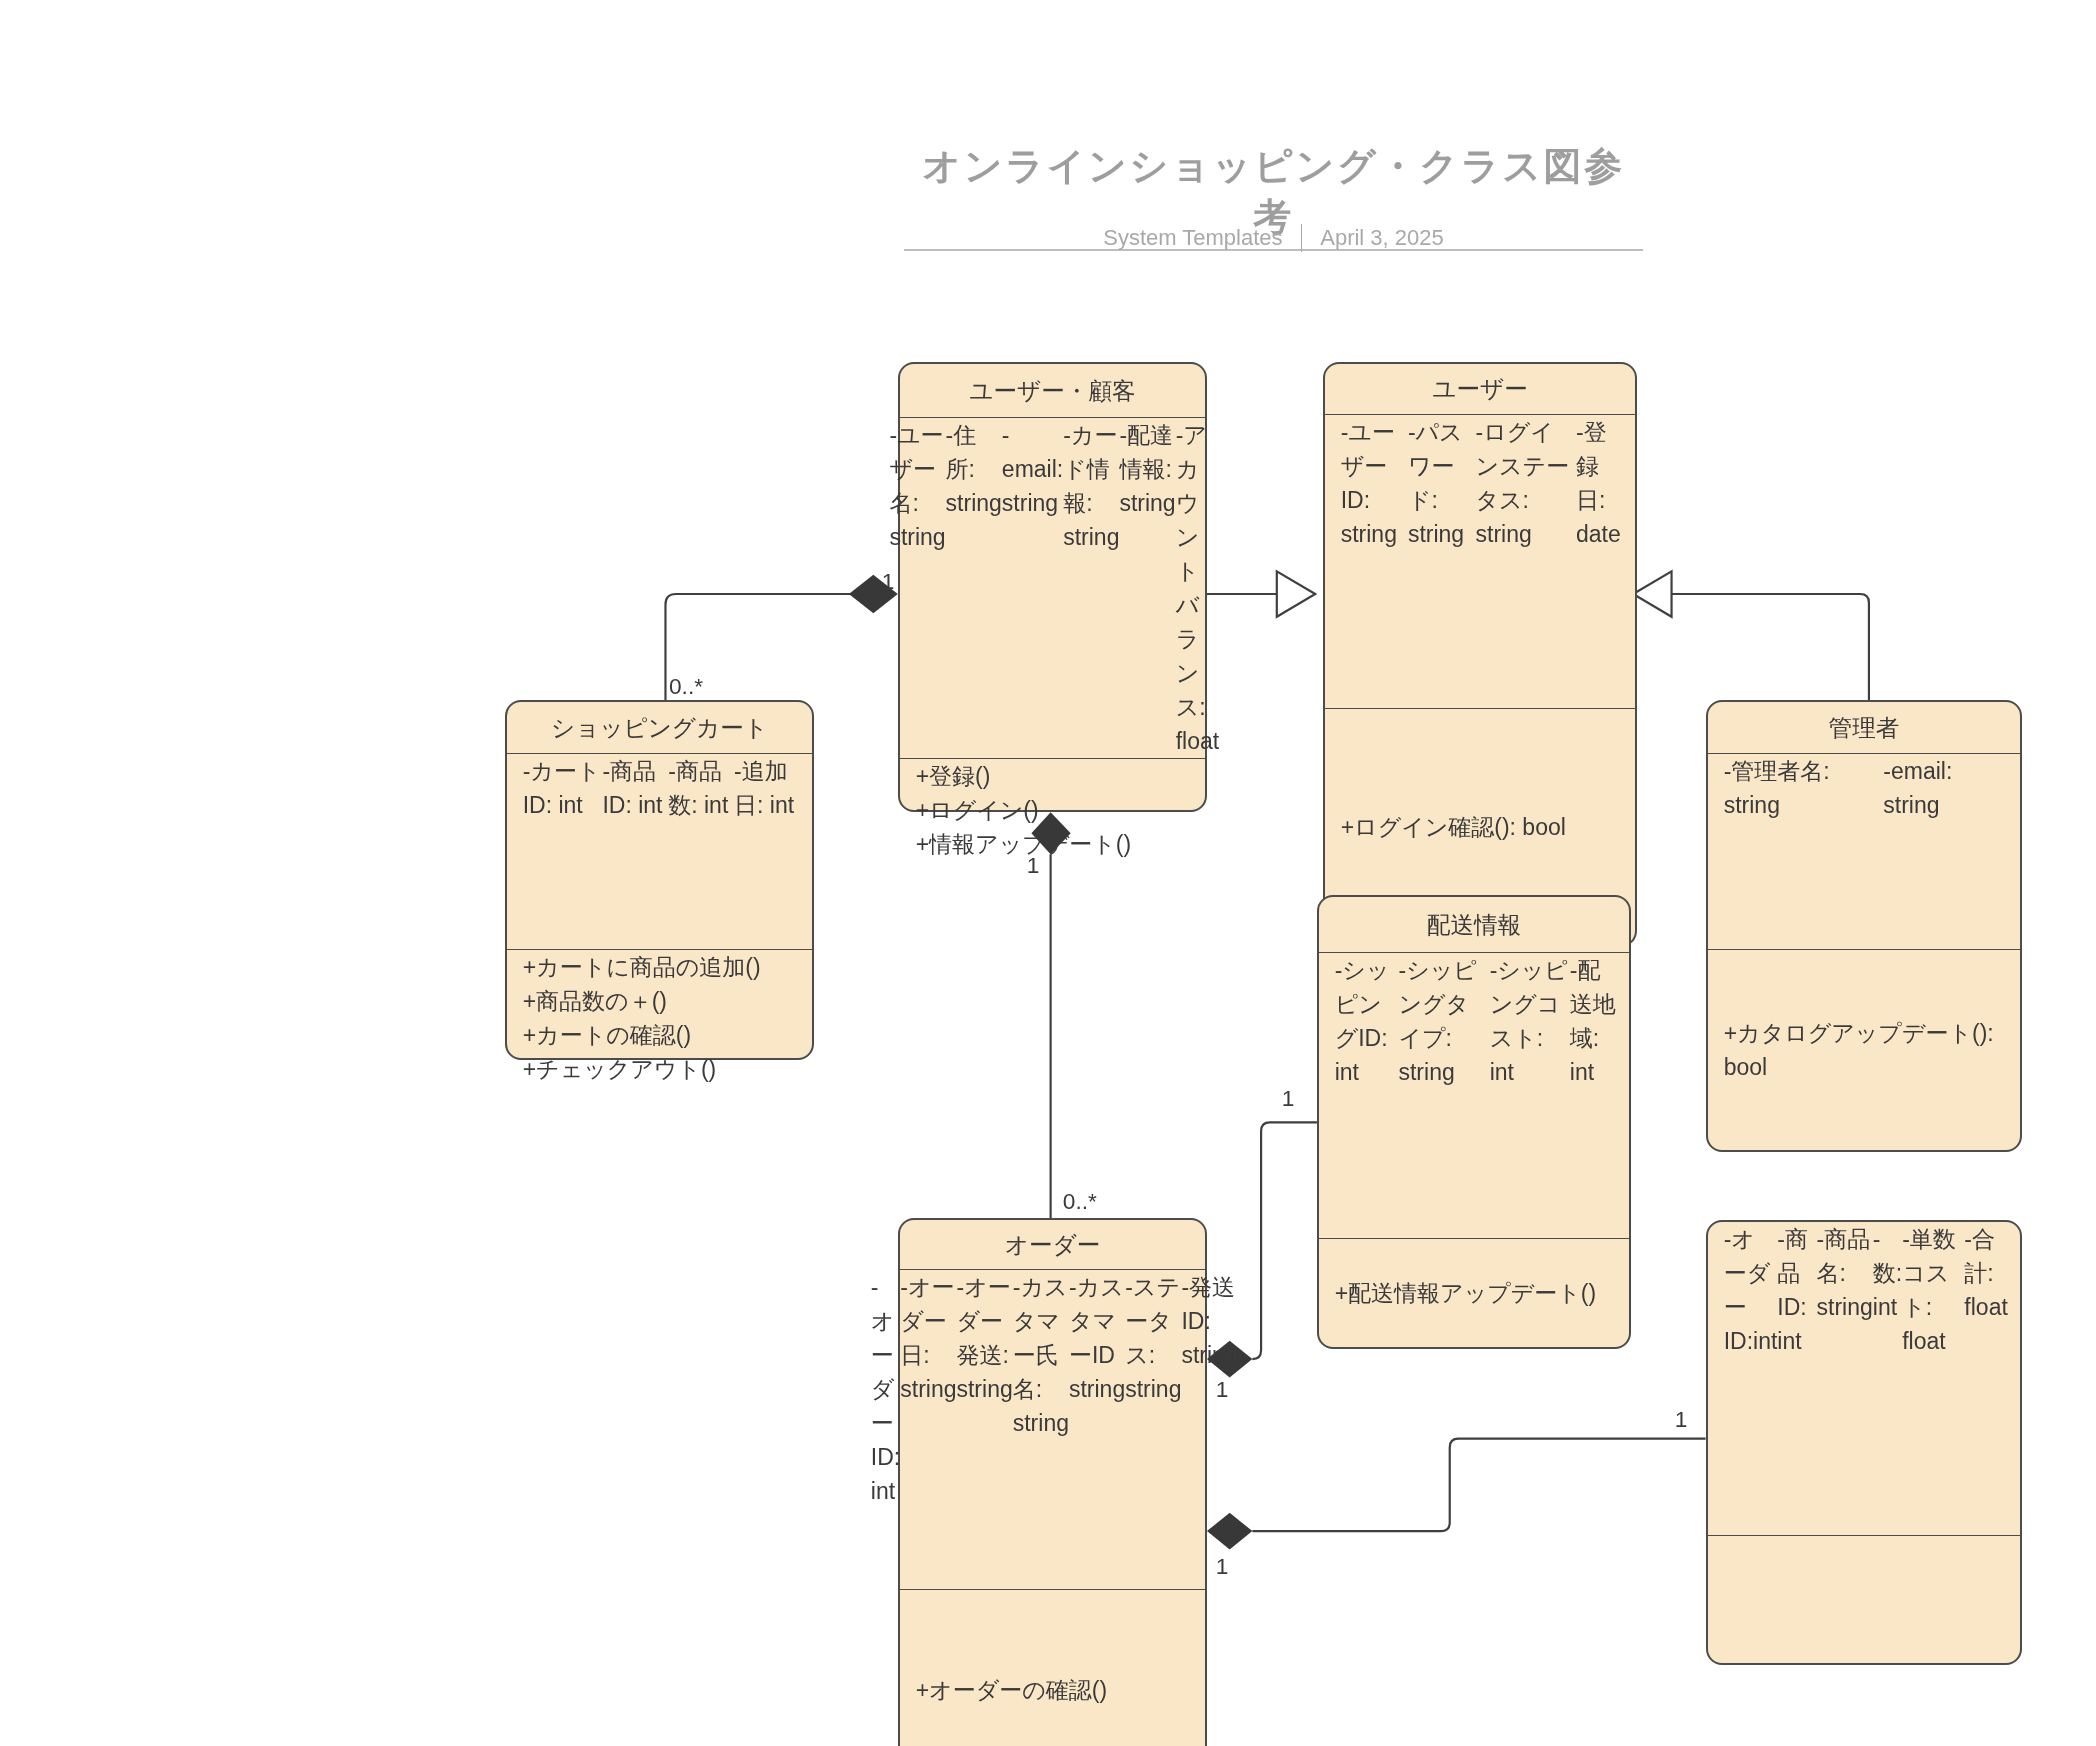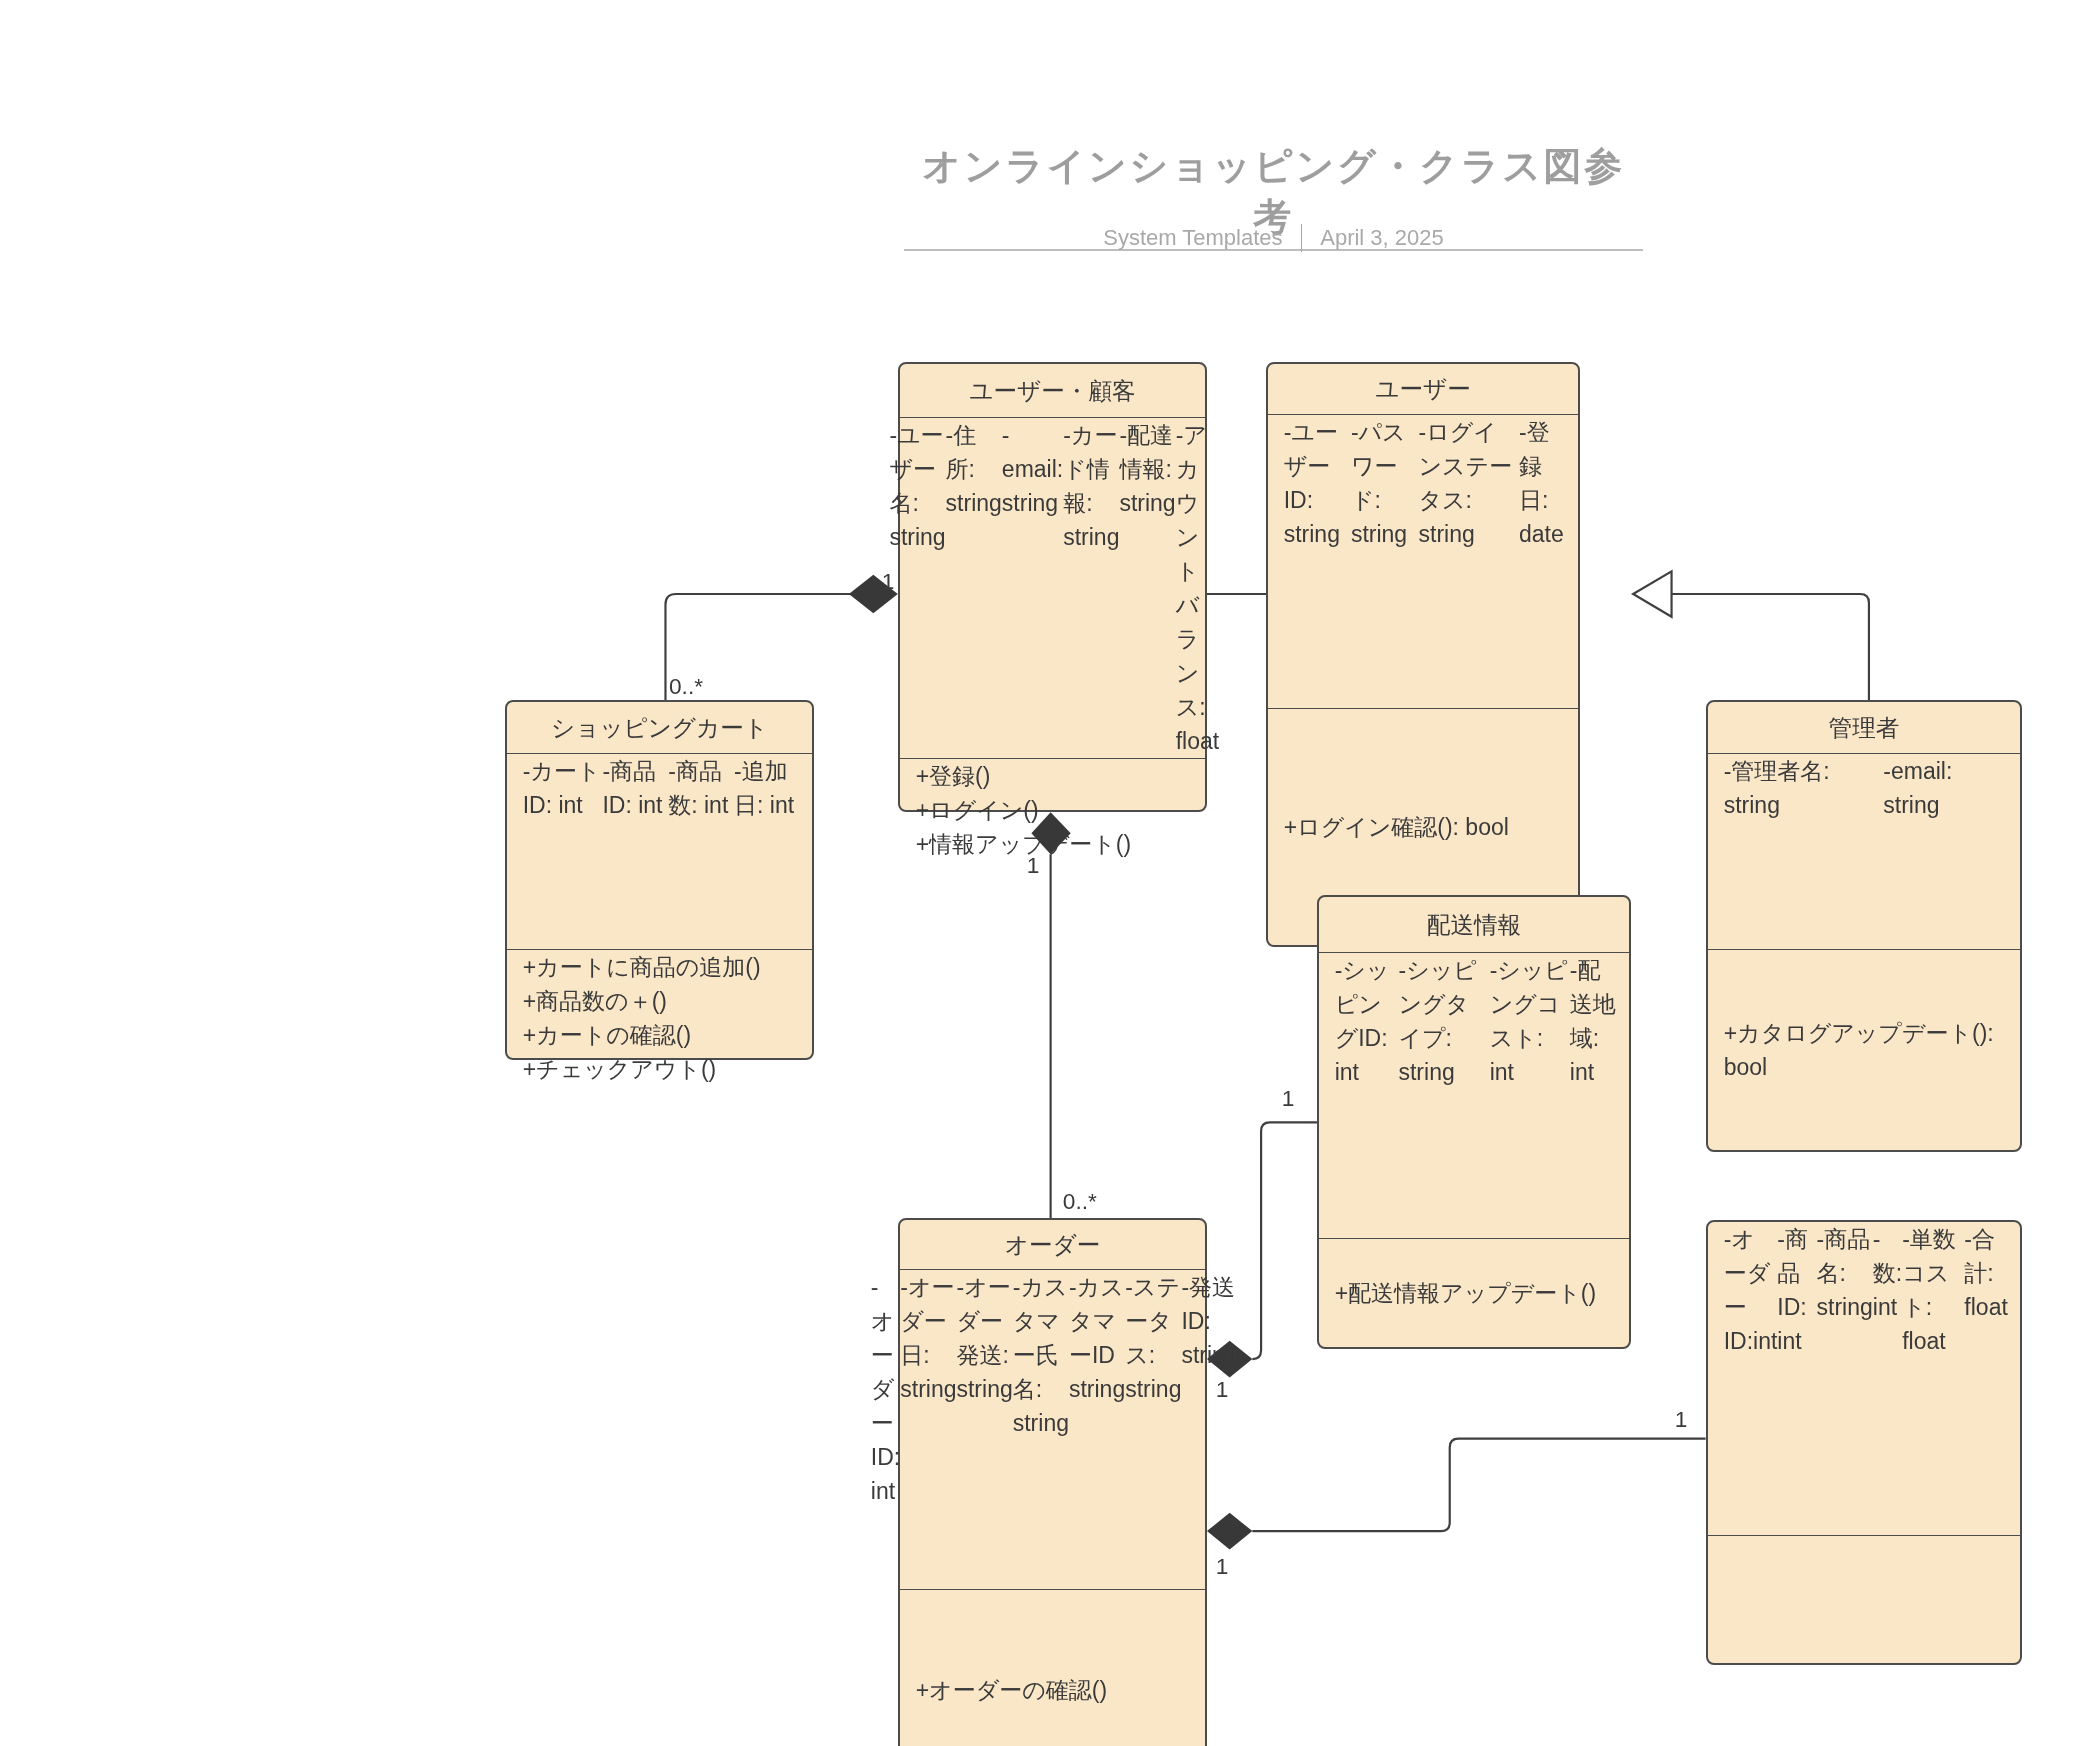--- a/index.html
+++ b/index.html
@@ -6,21 +6,21 @@
   .canvas{position:relative;width:2096px;height:1747px;background:#ffffff;overflow:hidden;
           font-family:"Liberation Sans","DejaVu Sans",sans-serif;}
   .doc-title{position:absolute;left:904px;top:141px;width:739px;text-align:center;
              font-size:38px;font-weight:bold;letter-spacing:2.6px;color:var(--title);
              padding-bottom:6px;border-bottom:2.6px solid var(--rule);}
   .doc-subtitle{position:absolute;left:904px;top:224px;width:739px;display:flex;
                 align-items:center;justify-content:center;gap:18px;
                 font-size:22px;color:var(--subtitle);}
   .sub-divider{width:1.7px;height:28px;background:var(--subtitle);}
   .cls{position:absolute;display:flex;flex-direction:column;box-sizing:border-box;
-       background:var(--box_fill);border:2.2px solid var(--box_border);border-radius:8px;
+       background:var(--box_fill);border:2.2px solid var(--box_border);border-radius:16px;
        color:var(--text);}
   .cls-title{flex:0 0 auto;display:flex;align-items:center;justify-content:center;
              font-size:23.6px;border-bottom:1.7px solid var(--box_border);box-sizing:border-box;}
   .cls-attrs{flex:0 0 auto;display:flex;justify-content:center;
              padding:0 12.2px 0 15.7px;border-bottom:1.7px solid var(--box_border);
              box-sizing:border-box;font-size:23px;}
   .cls-methods{flex:1 1 auto;display:flex;flex-direction:column;justify-content:center;
                padding:0 12.2px 0 15.7px;box-sizing:border-box;font-size:23px;}
   .line{line-height:34px;}
   svg.rel-layer{position:absolute;left:0;top:0;}
@@ -92,21 +92,21 @@
       <div class="line">-配達情報: string</div>
       <div class="line">-アカウントバランス: float</div>
     </div>
     <div class="cls-methods">
       <div class="line">+登録()</div>
       <div class="line">+ログイン()</div>
       <div class="line">+情報アップデート()</div>
     </div>
   </div>
 
-  <div class="cls" style="left:1266px;top:362px;width:314px;height:585px">
+  <div class="cls" style="left:1323px;top:362px;width:314px;height:585px">
     <div class="cls-title" style="flex-basis:51px">ユーザー</div>
     <div class="cls-attrs" style="flex-basis:294px">
       <div class="line">-ユーザーID: string</div>
       <div class="line">-パスワード: string</div>
       <div class="line">-ログインステータス: string</div>
       <div class="line">-登録日: date</div>
     </div>
     <div class="cls-methods">
       <div class="line">+ログイン確認(): bool</div>
     </div>

